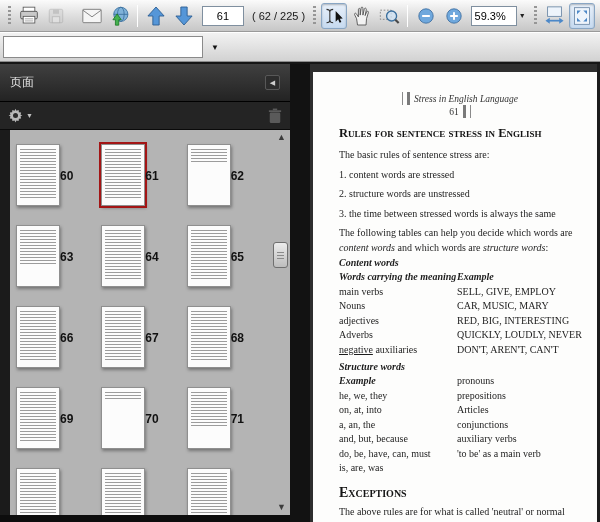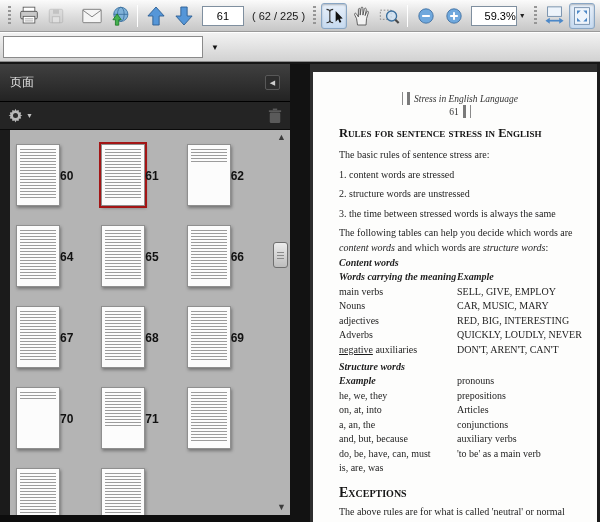--- a/index.html
+++ b/index.html
@@ -20,21 +20,21 @@
   .tb-btn.active { background:linear-gradient(#e8f0fa,#c6daf0); border:1px solid #89a6c4;
                    box-shadow:inset 0 1px 2px rgba(0,0,0,.25); }
   .tb-btn.disabled { opacity:.45; }
   .sep { width:1px; height:22px; background:#a2a2a2; border-right:1px solid #fff; margin:0 4px; }
   .grip { width:3px; height:20px; margin:0 4px;
           background:repeating-linear-gradient(to bottom,#969696 0 2px,transparent 2px 4px); }
   .page-field { width:42px; height:20px; border:1px solid #7f8f9f; background:#fff;
                 text-align:center; font-size:11px; font-family:"Liberation Sans",sans-serif; margin:0 4px; }
   .count-label { font-size:11px; color:#1a1a1a; margin:0 4px; white-space:nowrap; }
   .zoom-field { width:46px; height:20px; border:1px solid #7f8f9f; background:#fff;
-                text-align:right; padding-right:0; font-size:11px; font-family:"Liberation Sans",sans-serif; margin-left:3px; }
+                text-align:right; padding-right:10px; font-size:11px; font-family:"Liberation Sans",sans-serif; margin-left:3px; }
   .dd-glyph { font-size:7px; color:#222; margin:0 4px 0 2px; }
 
   
   .find-box { width:200px; height:22px; border:1px solid #8a8a8a; background:#fff; font-size:11px;
               padding:0 4px; font-family:"Liberation Sans",sans-serif; }
   .find-dd { font-size:8px; color:#111; margin-left:8px; }
 
   
   .content { position:absolute; top:62px; left:0; right:0; bottom:0; border-top:2px solid #161616; }
 
@@ -274,20 +274,26 @@
               </div>
             <span class="pnum">61</span>
           </div>
           <div class="cell sparse">
             <div class="thumb">
                 <div class="lines"></div>
               </div>
             <span class="pnum">62</span>
           </div>
 
+          <div class="cell medium">
+            <div class="thumb">
+                <div class="lines"></div>
+              </div>
+            <span class="pnum">63</span>
+          </div>
           <div class="cell dense">
             <div class="thumb">
                 <div class="lines"></div>
               </div>
             <span class="pnum">64</span>
           </div>
           <div class="cell dense">
             <div class="thumb">
                 <div class="lines"></div>
               </div>

